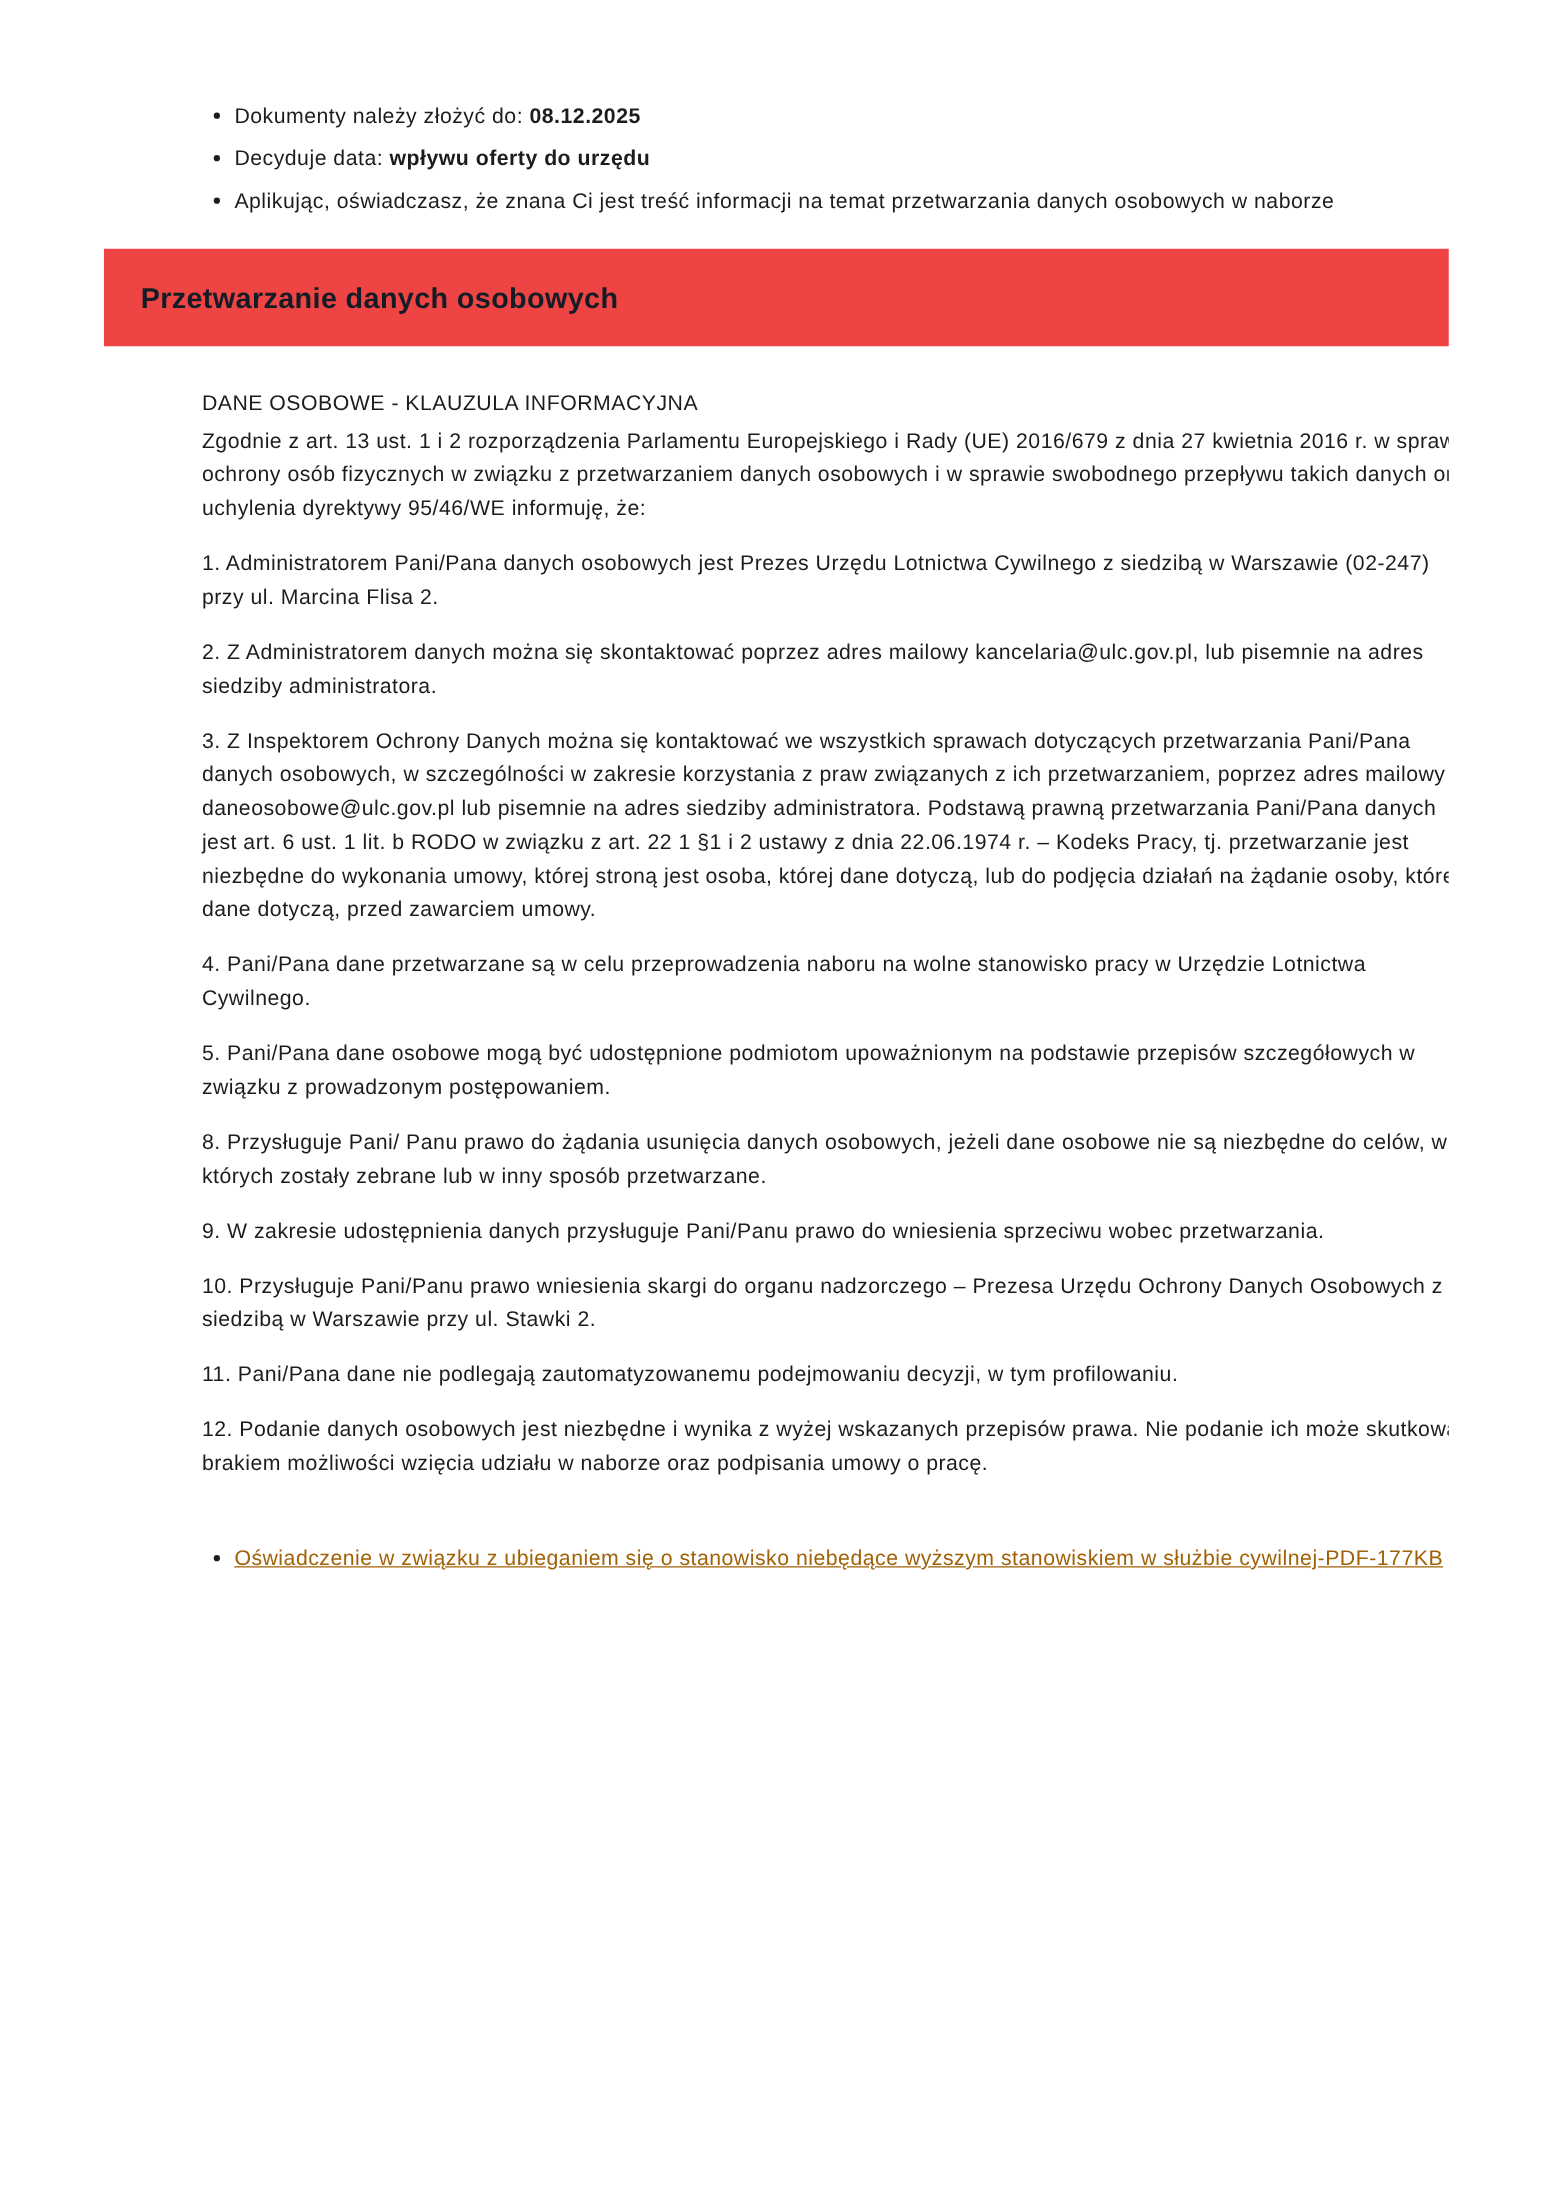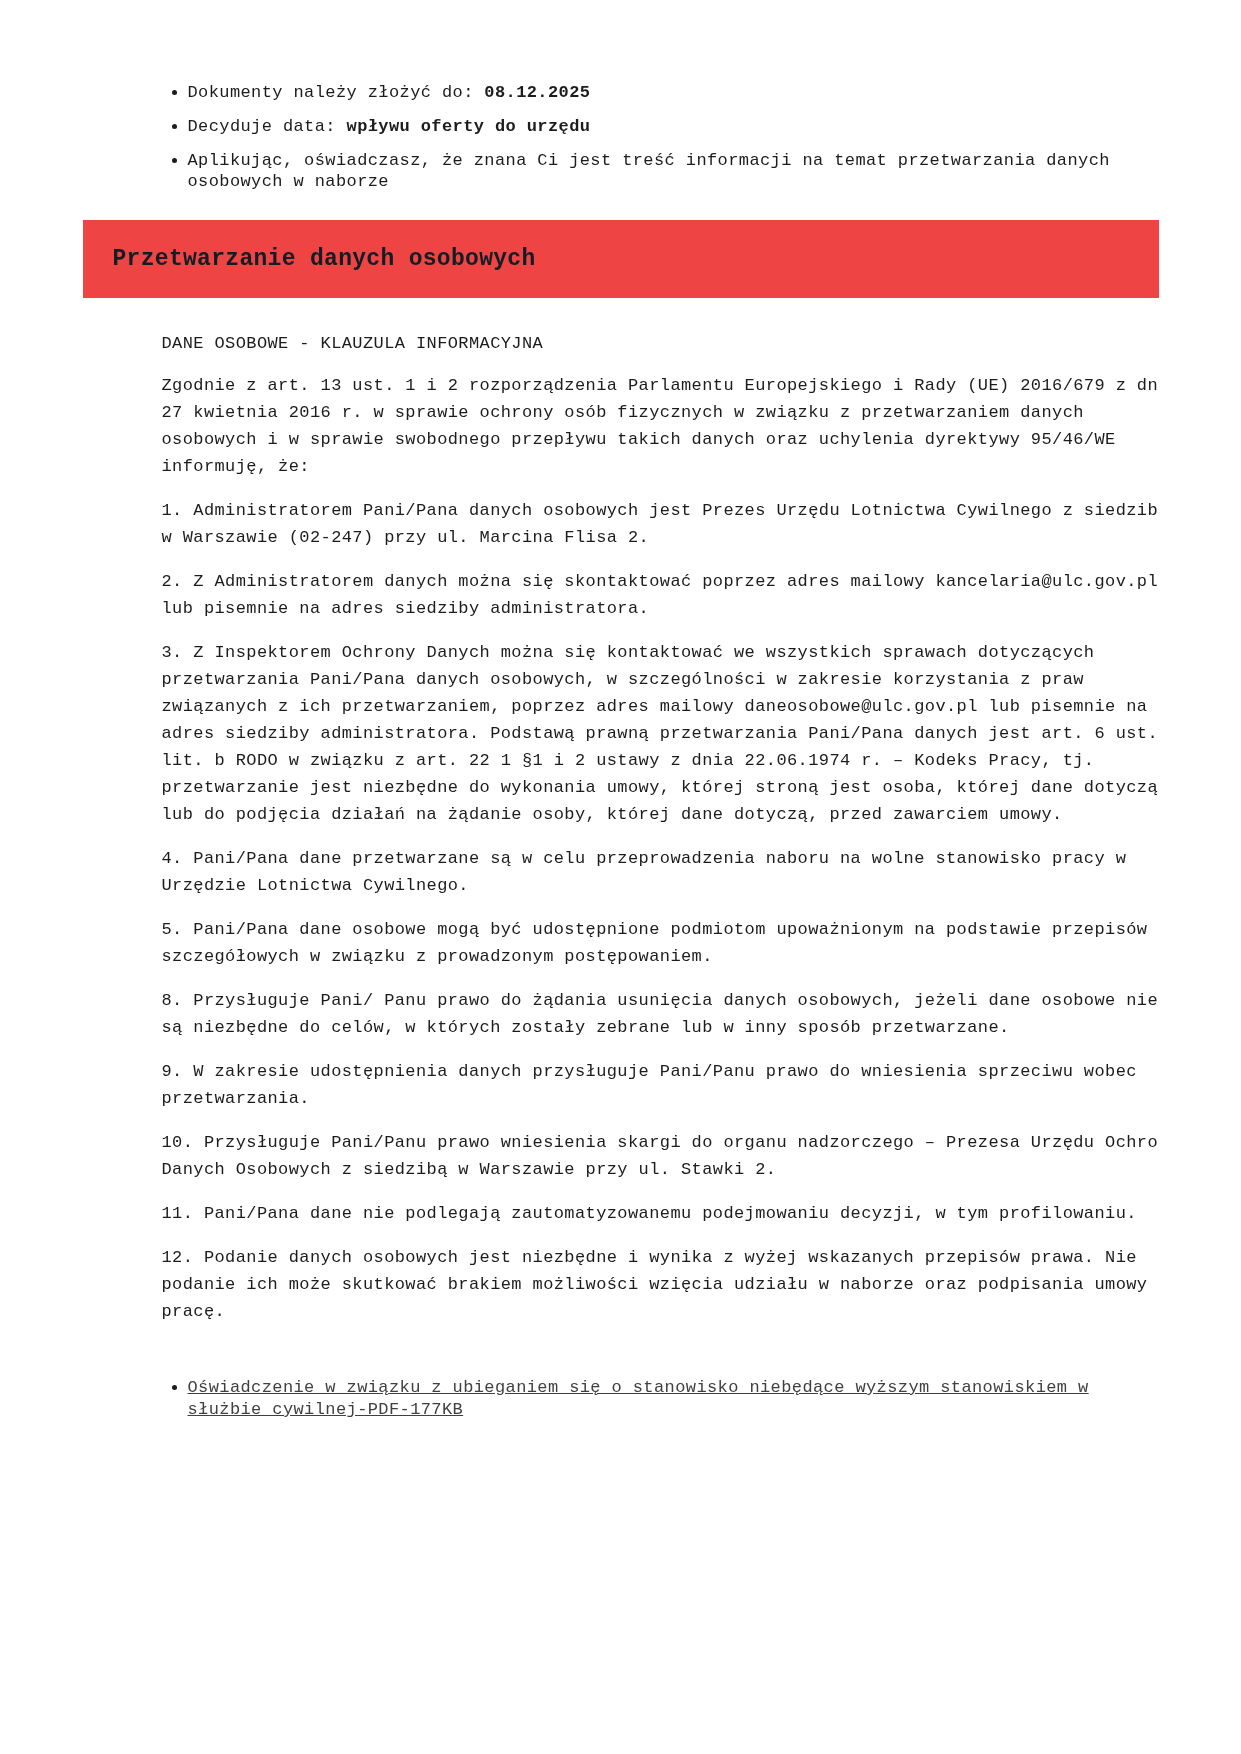--- a/index.html
+++ b/index.html
@@ -3,21 +3,21 @@
 <meta charset="utf-8">
 <style>
   html, body { margin: 0; padding: 0; background: #ffffff; }
   .page {
     position: relative;
     width: 1076px;
     height: 1754px;
     margin: 0 auto;
     background: #ffffff;
     overflow: hidden;
-    font-family: Liberation Mono, monospace;
+    font-family: Liberation Sans, sans-serif;
     color: #1c1c1c;
     font-size: 17px;
     letter-spacing: 0.4px;
   }
   
   .top-bullets {
     margin: 82px 0 0 0;
     padding: 0 0 0 105px;
     list-style: disc outside;
     max-width: 1020px;
@@ -48,31 +48,31 @@
   }
   
   .body-text {
     margin: 32px 0 0 79px;
     width: 1020px;
   }
   .body-text p {
     margin: 0 0 17px 0;
     line-height: 27px;
   }
-  .body-text p.subtitle { margin-bottom: 15px; }
+  .body-text p.subtitle { margin-bottom: 3px; }
   
   .link-list {
     margin: 52px 0 0 0;
     padding: 0 0 0 105px;
     list-style: disc outside;
     max-width: 1060px;
   }
   .link-list li { line-height: 22px; }
   .link-list a {
-    color: #404040;
+    color: #a16207;
     text-decoration: underline;
     cursor: pointer;
   }
 </style>
 </head>
 <body>
 
 <div class="page">
 
   <ul class="top-bullets">

